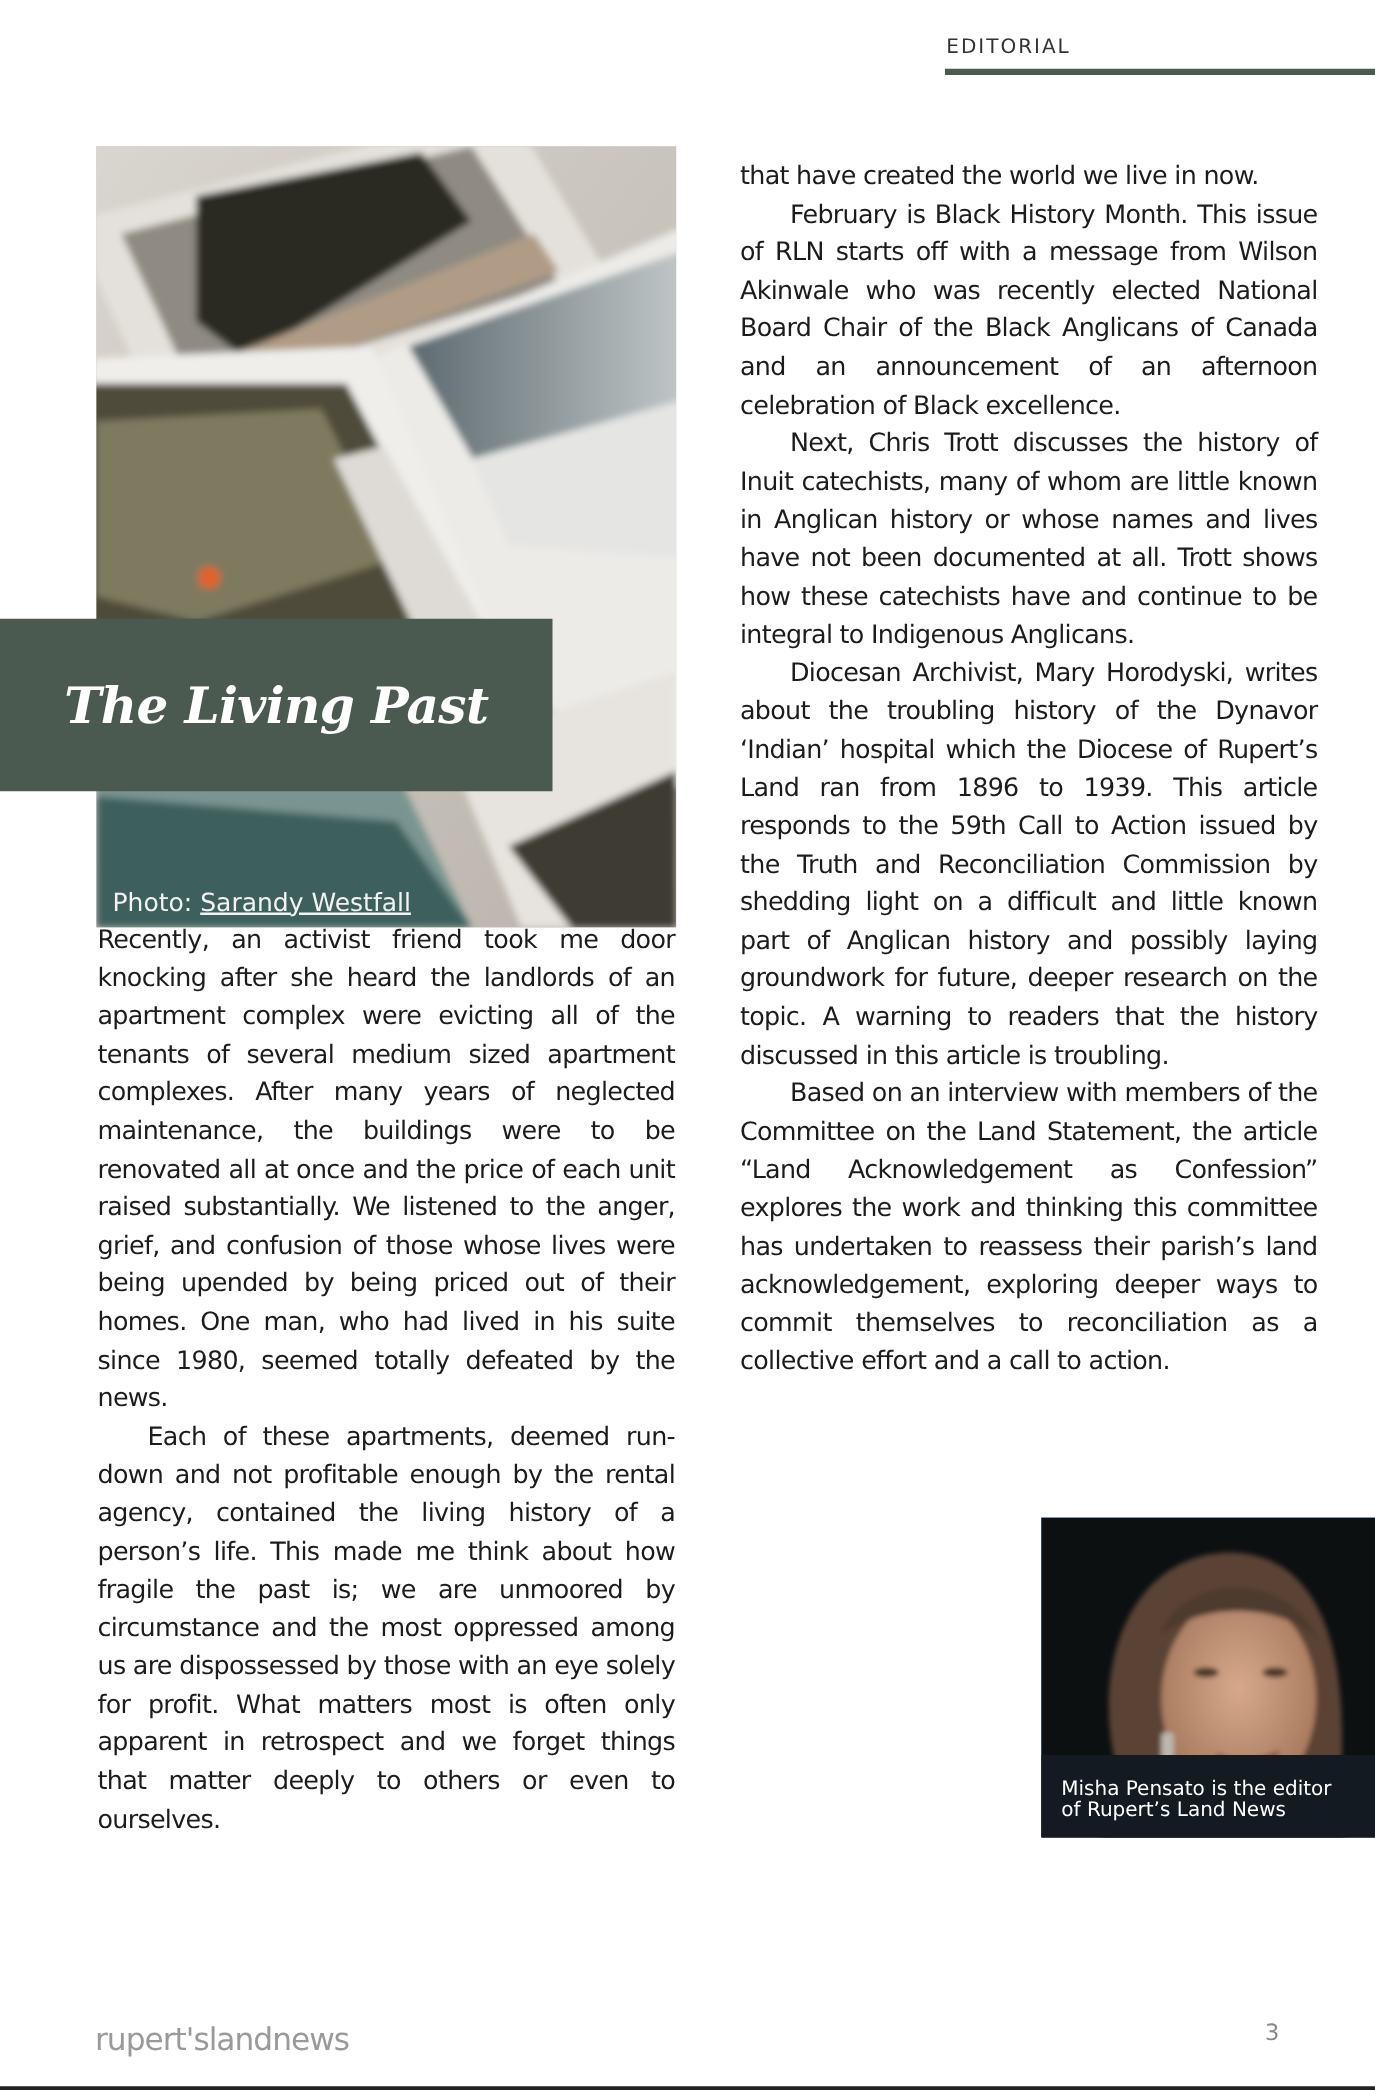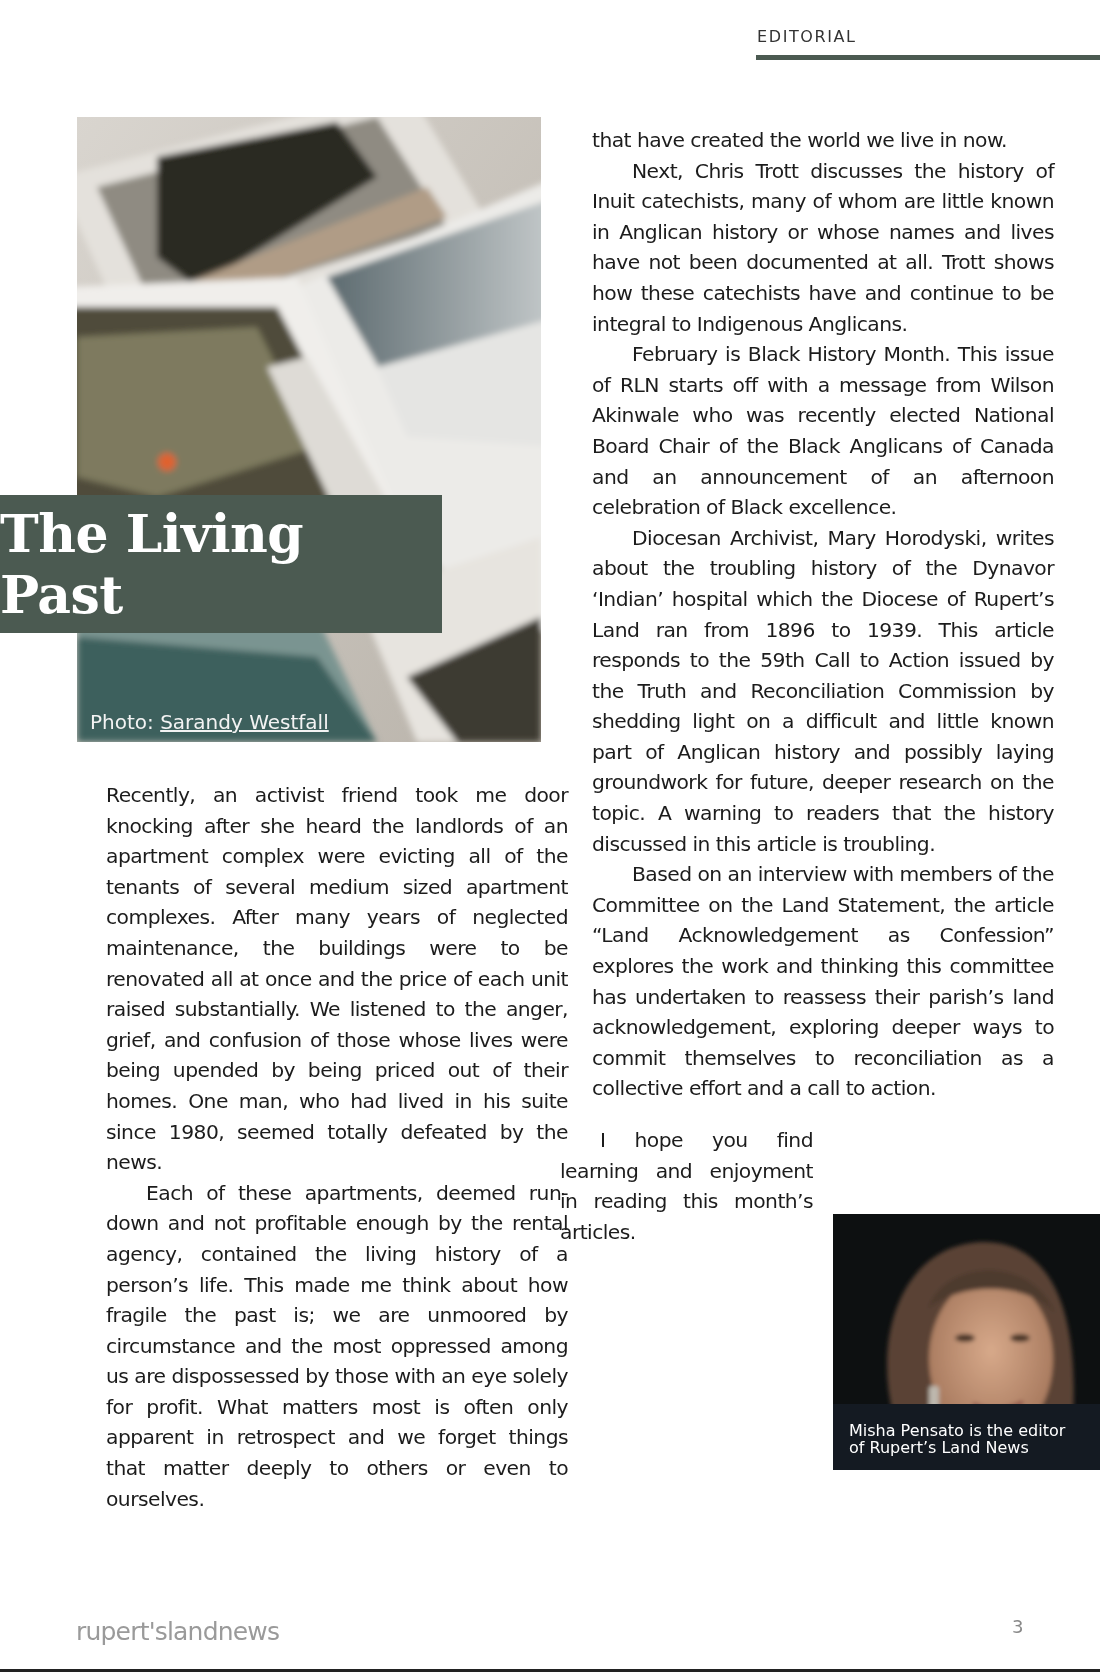--- a/index.html
+++ b/index.html
@@ -8,26 +8,26 @@
     .section-label { position:absolute; left:757px; top:27px; font-size:16px; letter-spacing:1.6px; color:#333; }
     .section-rule { position:absolute; left:756px; top:55px; width:344px; height:5px; background:#4b5a51; }
 
     .hero { position:absolute; left:77px; top:117px; width:464px; height:625px; overflow:hidden; background:#cfcbc4; }
     .hero svg { position:absolute; left:0; top:0; width:100%; height:100%; }
     .photo-credit { position:absolute; left:13px; bottom:8px; color:#f3f3f3; font-size:20px; }
     .photo-credit a { color:#f3f3f3; text-decoration:underline; }
 
     .title-band { position:absolute; left:0; top:495px; width:442px; height:138px; background:#4b5a51;
                   display:flex; align-items:center; justify-content:center; }
-    .title-band h1 { margin:0; font-family:"DejaVu Serif", serif; font-weight:bold; font-size:52px; color:#ffffff; letter-spacing:-0.5px; }
+    .title-band h1 { margin:0; font-family:"DejaVu Serif", serif; font-weight:bold; font-size:40px; color:#ffffff; letter-spacing:-0.5px;font-style:italic; }
 
     .col { position:absolute; font-size:20.3px; line-height:30.6px; text-align:justify; font-family:"DejaVu Sans", sans-serif; letter-spacing:-0.55px; }
     .col p { margin:0; }
     .col p.indent { text-indent:40px; }
-    .col-left { left:78px; top:780px; width:462px;margin-left:28px; }
+    .col-left { left:78px; top:736px; width:462px; }
     .col-right { left:560px; top:125px; width:462px;margin-left:32px; }
     .col-right-narrow { left:560px; top:1125px; width:253px; }
 
     .portrait { position:absolute; left:833px; top:1214px; width:267px; height:256px; background:#1d4ed8; overflow:hidden; }
     .portrait svg { position:absolute; left:0; top:0; width:100%; height:295px; }
     .portrait-caption { position:absolute; left:0; bottom:0; width:100%; height:66px; background:#141a22;
                         color:#ffffff; font-size:16px; line-height:17px; padding:18px 16px 0 16px; box-sizing:border-box; }
 
     .footer-logo { position:absolute; left:76px; top:1617px; font-size:25px; color:#9a9a9a; letter-spacing:-0.8px; }
     .page-number { position:absolute; left:1012px; top:1616px; font-size:18px; color:#888; }
@@ -83,28 +83,27 @@
   <h1>The Living Past</h1>
 </div>
 
 <div class="col col-left">
   <p>Recently, an activist friend took me door knocking after she heard the landlords of an apartment complex were evicting all of the tenants of several medium sized apartment complexes. After many years of neglected maintenance, the buildings were to be renovated all at once and the price of each unit raised substantially. We listened to the anger, grief, and confusion of those whose lives were being upended by being priced out of their homes. One man, who had lived in his suite since 1980, seemed totally defeated by the news.</p>
   <p class="indent">Each of these apartments, deemed run-down and not profitable enough by the rental agency, contained the living history of a person’s life. This made me think about how fragile the past is; we are unmoored by circumstance and the most oppressed among us are dispossessed by those with an eye solely for profit. What matters most is often only apparent in retrospect and we forget things that matter deeply to others or even to ourselves.</p>
 </div>
 
 <div class="col col-right">
   <p>that have created the world we live in now.</p>
+  <p class="indent">February is Black History Month. This issue of RLN starts off with a message from Wilson Akinwale who was recently elected National Board Chair of the Black Anglicans of Canada and an announcement of an afternoon celebration of Black excellence.</p>
   <p class="indent">Next, Chris Trott discusses the history of Inuit catechists, many of whom are little known in Anglican history or whose names and lives have not been documented at all. Trott shows how these catechists have and continue to be integral to Indigenous Anglicans.</p>
-  <p class="indent">February is Black History Month. This issue of RLN starts off with a message from Wilson Akinwale who was recently elected National Board Chair of the Black Anglicans of Canada and an announcement of an afternoon celebration of Black excellence.</p>
   <p class="indent">Diocesan Archivist, Mary Horodyski, writes about the troubling history of the Dynavor ‘Indian’ hospital which the Diocese of Rupert’s Land ran from 1896 to 1939. This article responds to the 59th Call to Action issued by the Truth and Reconciliation Commission by shedding light on a difficult and little known part of Anglican history and possibly laying groundwork for future, deeper research on the topic. A warning to readers that the history discussed in this article is troubling.</p>
   <p class="indent">Based on an interview with members of the Committee on the Land Statement, the article “Land Acknowledgement as Confession” explores the work and thinking this committee has undertaken to reassess their parish’s land acknowledgement, exploring deeper ways to commit themselves to reconciliation as a collective effort and a call to action.</p>
 </div>
 
 <div class="col col-right-narrow">
-  <p class="indent">I hope you find learning and enjoyment in reading this month’s articles.</p>
 </div>
 
 <div class="portrait">
   <svg viewBox="0 0 267 295" preserveAspectRatio="none">
     <defs>
       <filter id="blur2">
           <feGaussianBlur stdDeviation="2"></feGaussianBlur>
         </filter>
       <radialGradient id="face" cx="0.5" cy="0.45" r="0.6">
         <stop offset="0" stop-color="#d7a98a"></stop>

